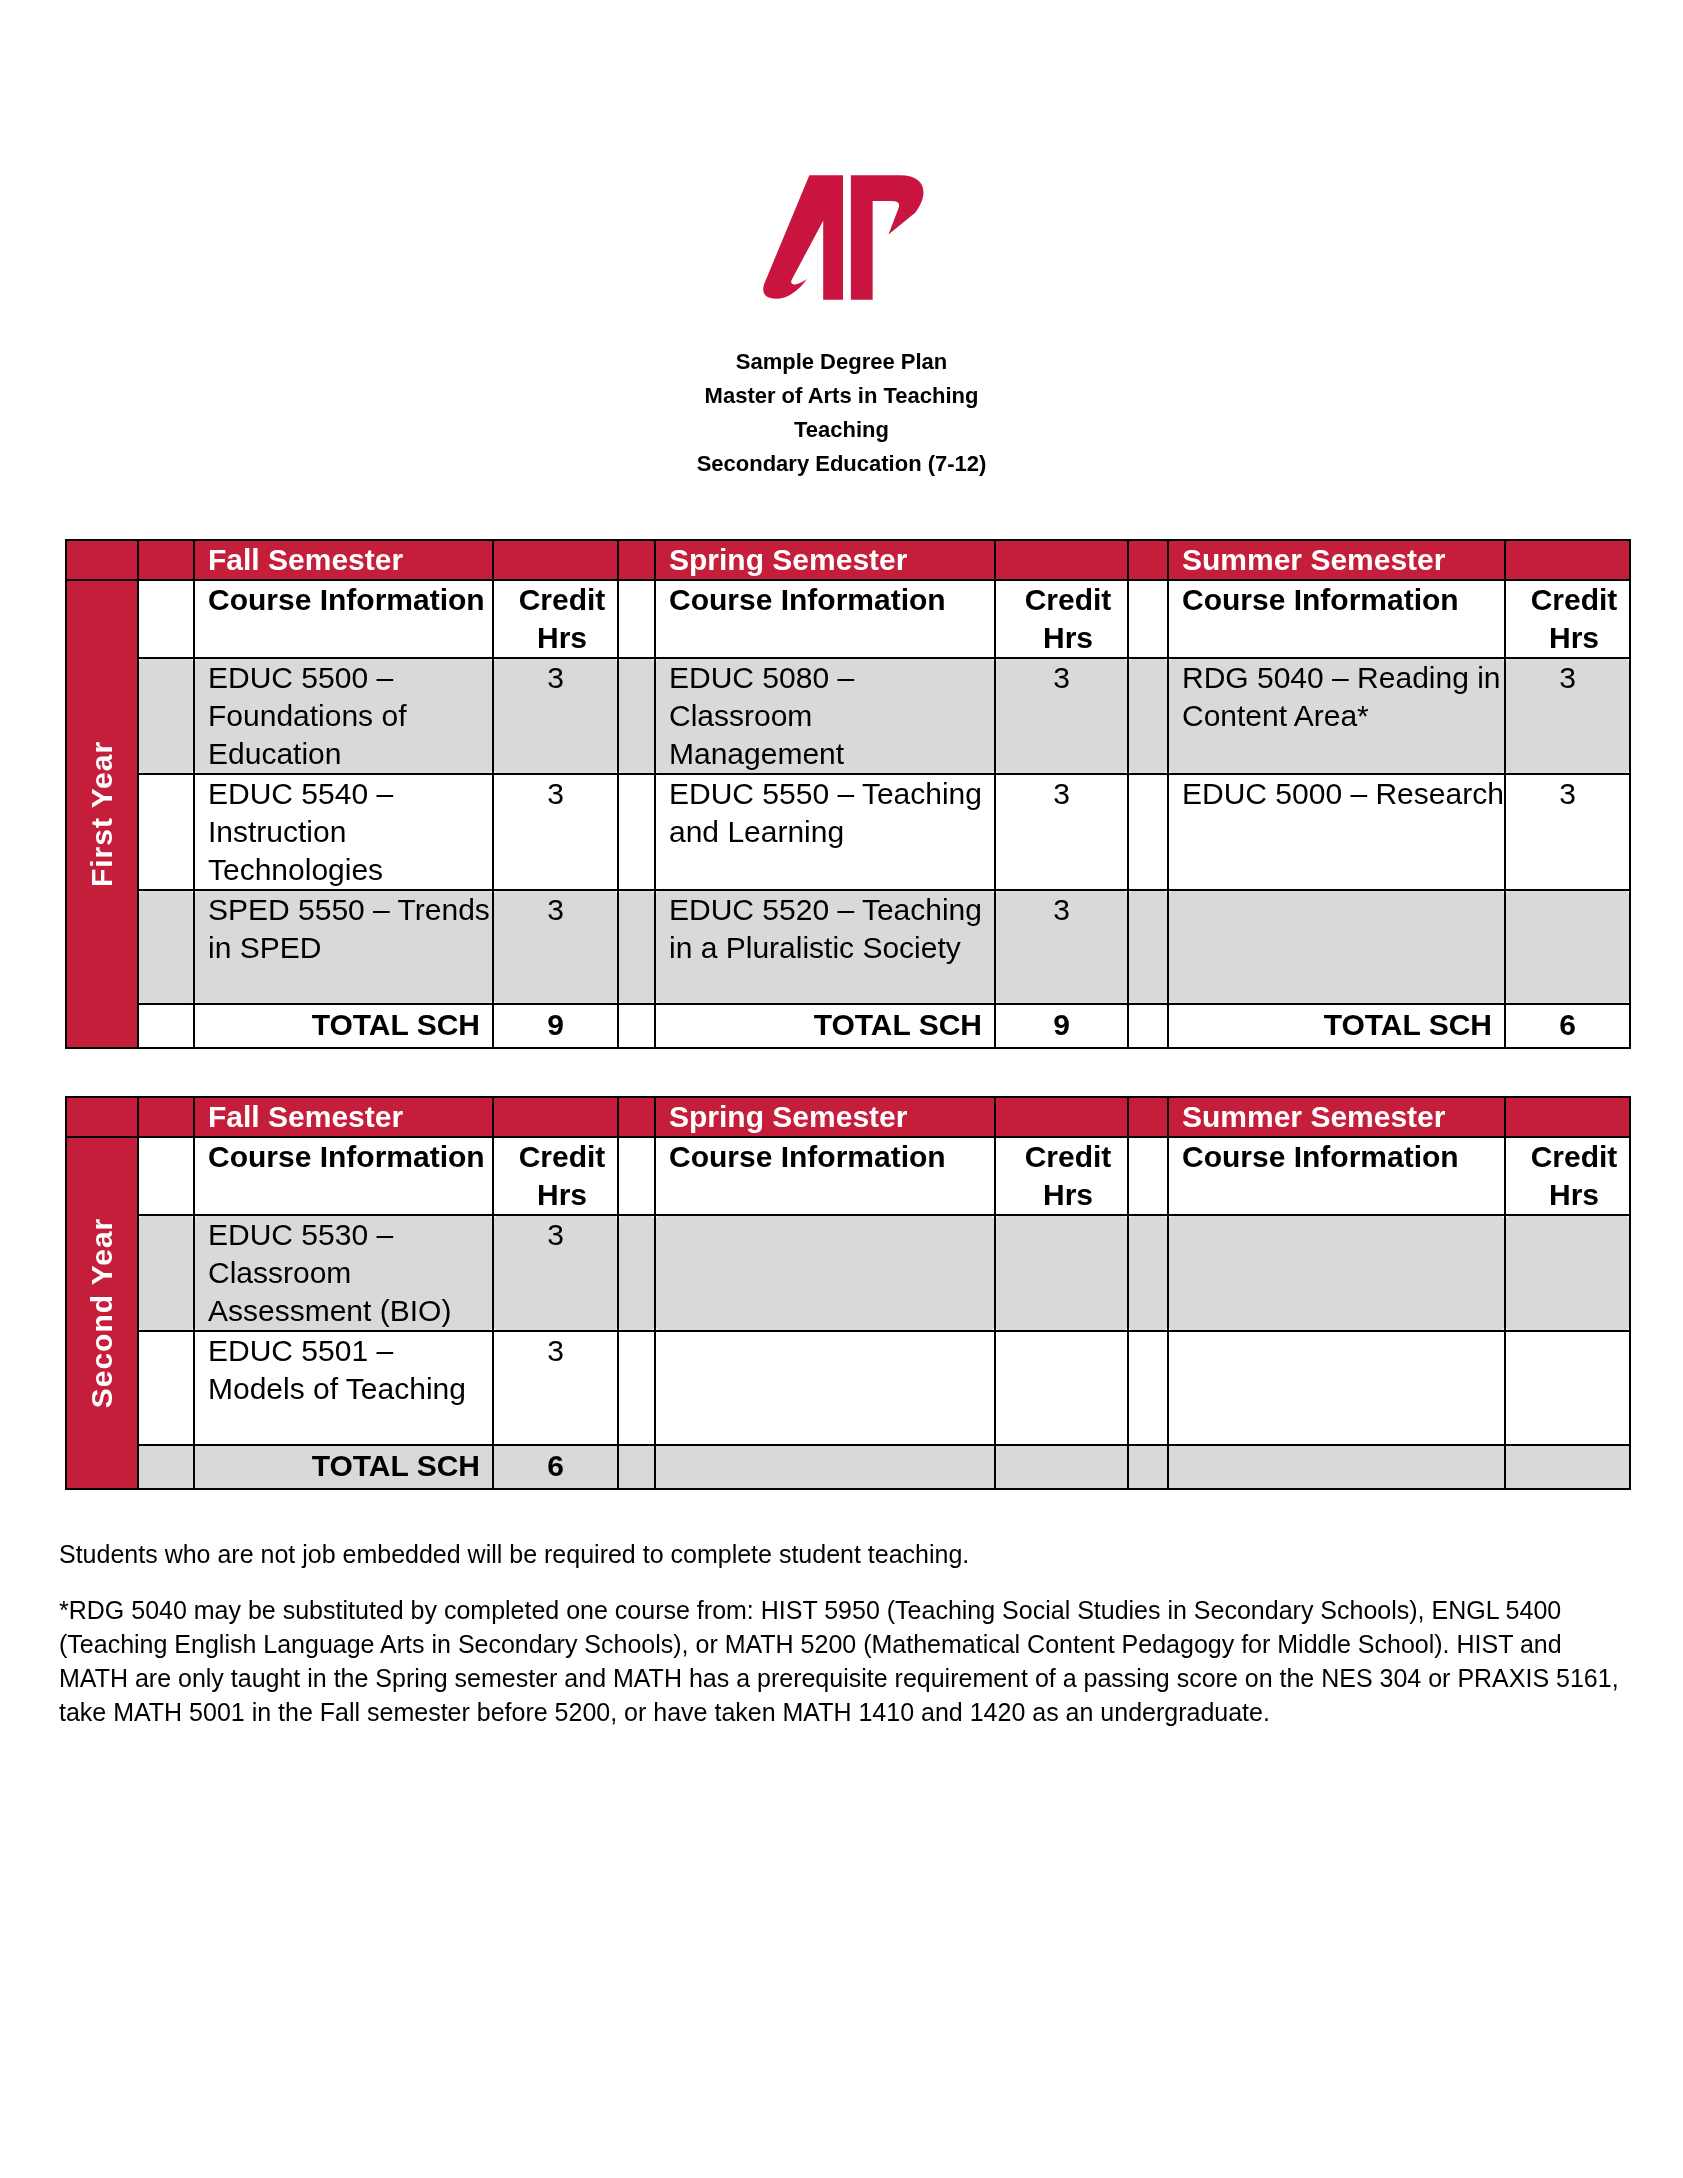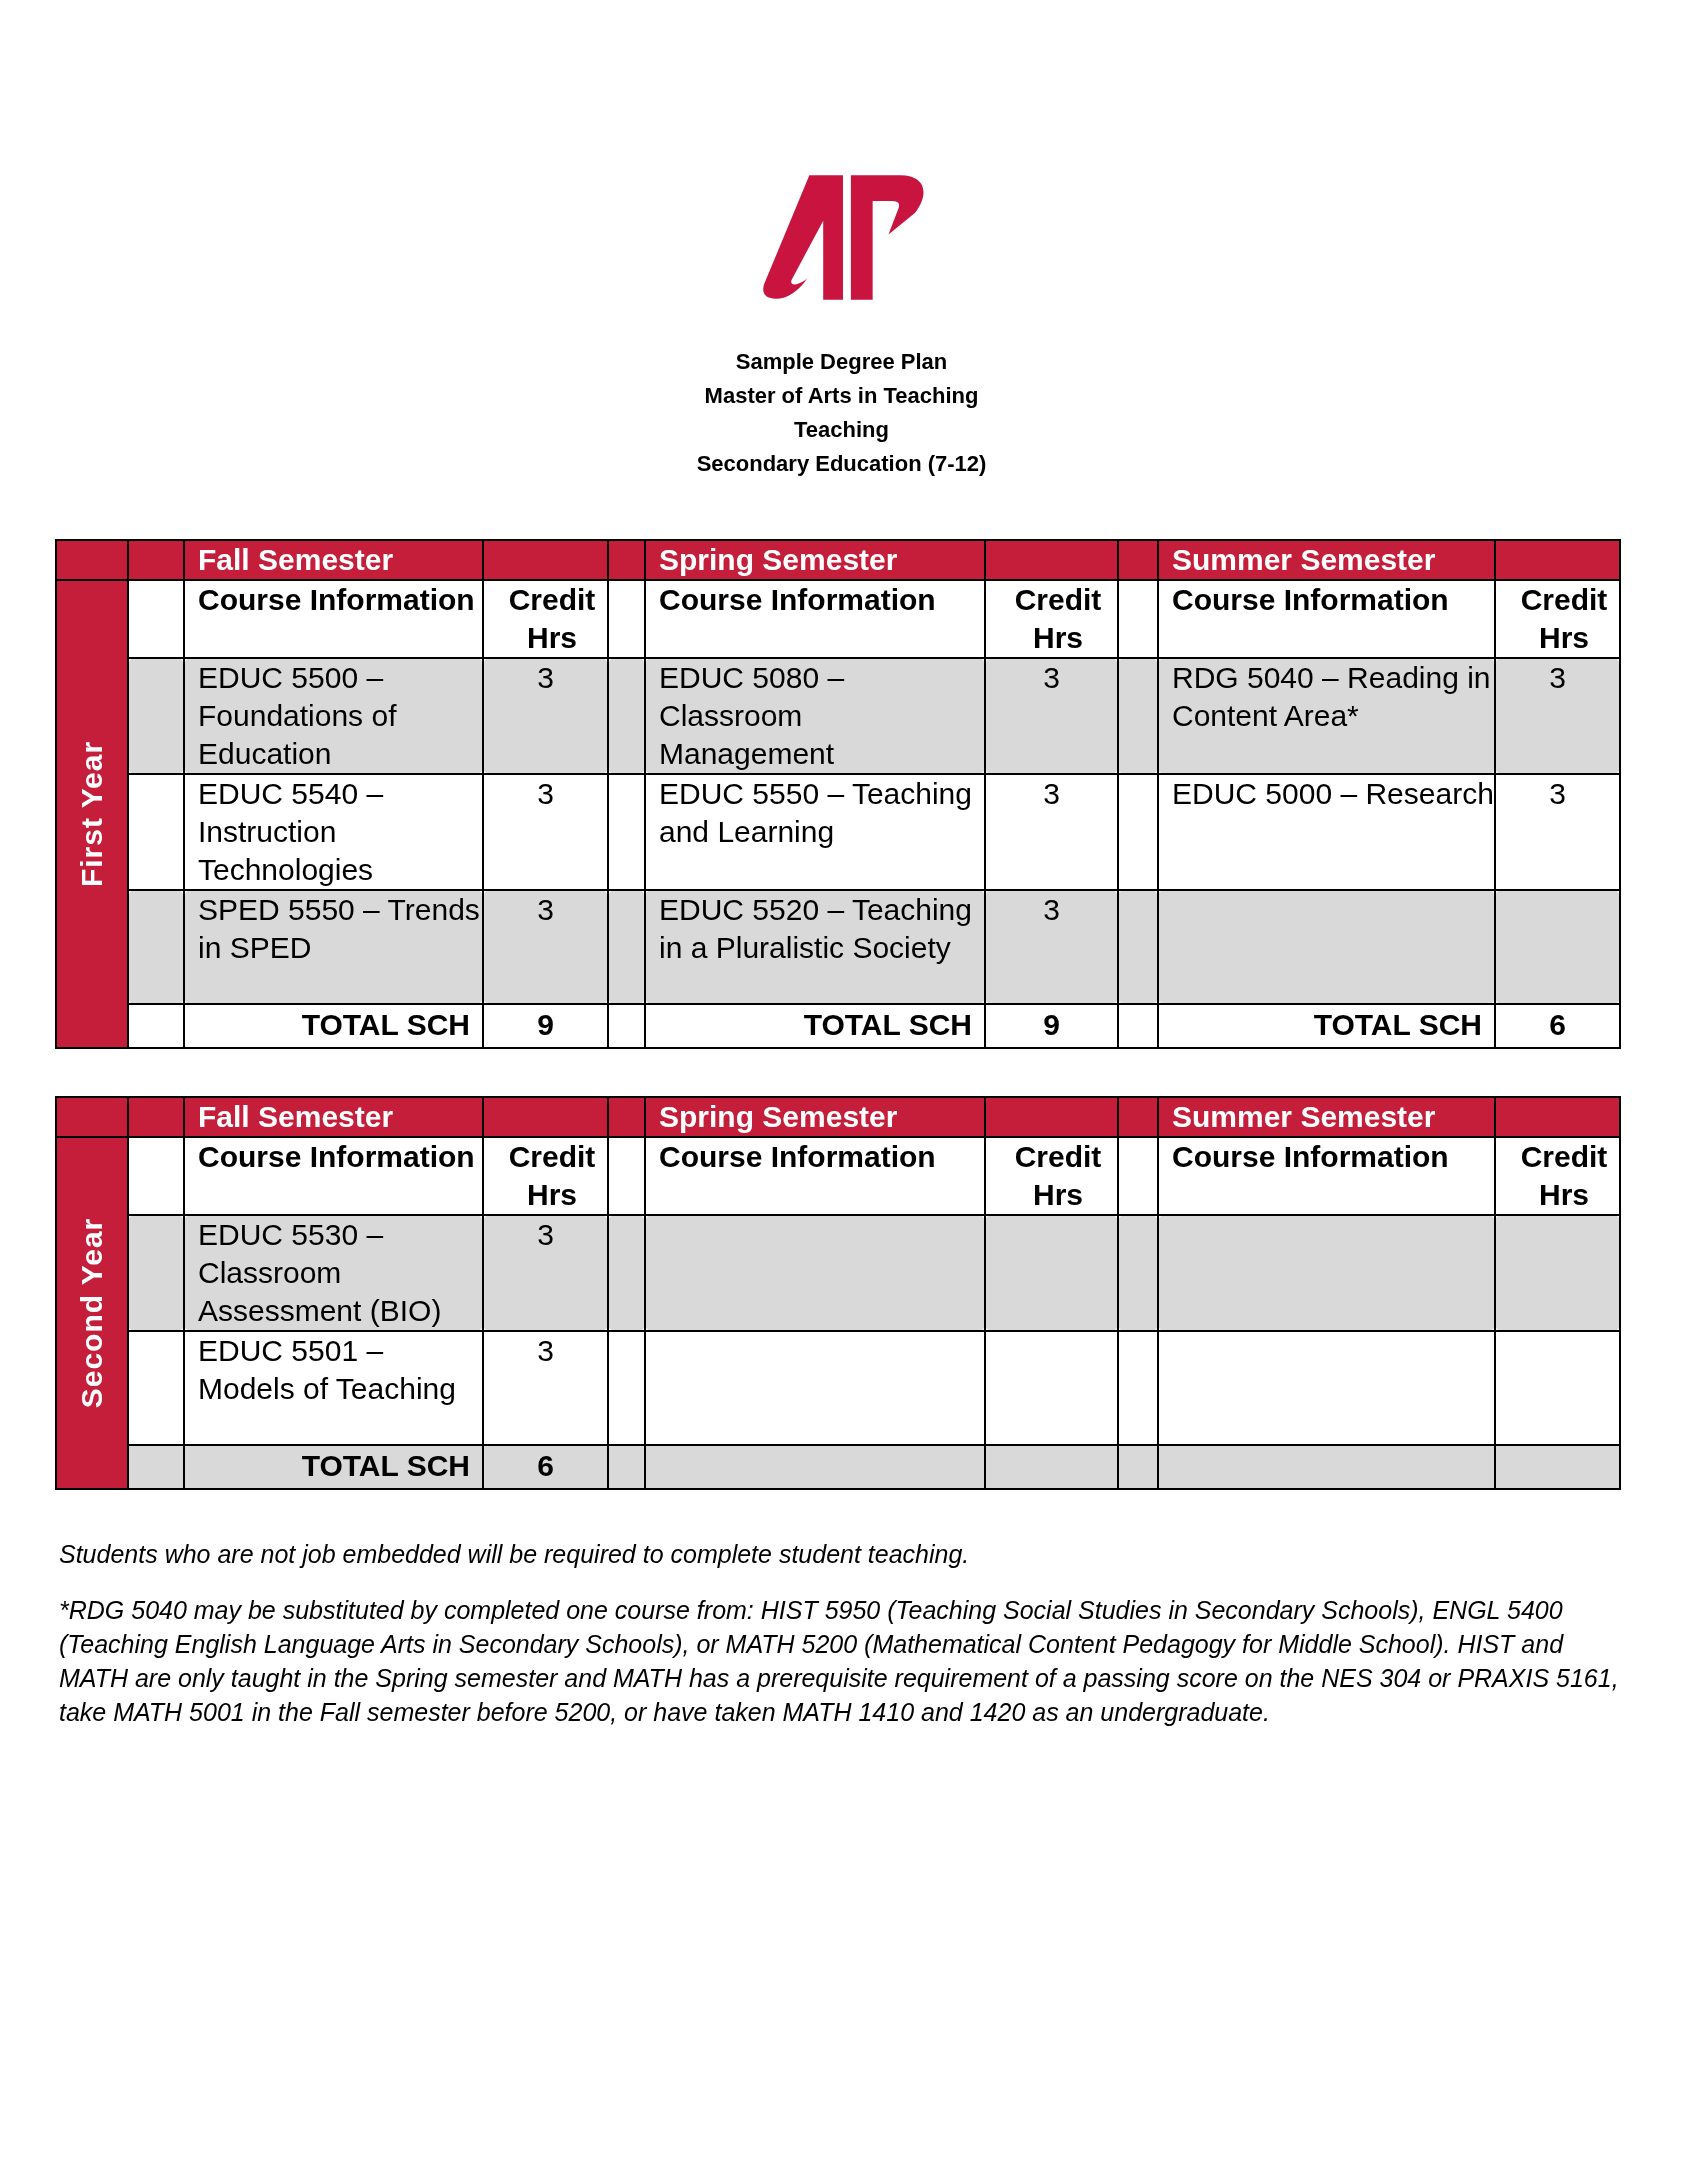--- a/index.html
+++ b/index.html
@@ -1,21 +1,21 @@
 <!DOCTYPE html>
 <html><head>
 <meta charset="utf-8">
 <style>
   html, body { margin: 0; padding: 0; background: #ffffff; }
   body { width: 1683px; height: 2178px; position: relative; font-family: "Liberation Sans", sans-serif; color: #000; }
   .logo { position: absolute; left: 752px; top: 173px; width: 178px; height: 129px; }
   .title-block { position: absolute; left: 0; top: 345px; width: 1683px; text-align: center; font-weight: bold; font-size: 22px; line-height: 34px; }
   .title-block div { margin: 0; }
 
-  table.plan { position: absolute; left: 55px; border-collapse: collapse; table-layout: fixed; width: 1562px; }
+  table.plan { position: absolute; left: 65px; border-collapse: collapse; table-layout: fixed; width: 1562px; }
   table.plan td { border: 2.5px solid #000; padding: 0 0 0 13px; vertical-align: top; font-size: 30px; line-height: 38px; overflow: hidden; }
   col.c-year { width: 72px; }
   col.c-sp1 { width: 56px; }
   col.c-course1 { width: 299px; }
   col.c-cred1 { width: 125px; }
   col.c-sp2 { width: 37px; }
   col.c-course2 { width: 340px; }
   col.c-cred2 { width: 133px; }
   col.c-sp3 { width: 40px; }
   col.c-course3 { width: 337px; }
@@ -28,21 +28,21 @@
   tr.body-row.white td { background: #ffffff; }
   tr.total-row td { height: 42px; font-weight: bold; line-height: 40px; }
   tr.total-row.white td { background: #ffffff; }
   tr.total-row.gray td { background: #d9d9d9; }
   td.year-cell { background: #c41e3a !important; padding: 0 !important; position: relative; }
   td.year-cell .year-label { position: absolute; left: 50%; top: 50%; transform: translate(-50%, -50%) rotate(-90deg); white-space: nowrap; color: #fff; font-weight: bold; font-size: 30px; letter-spacing: 1px; }
   td.credit { text-align: center; padding-left: 0 !important; padding-right: 0; }
   td.total-label { text-align: right; padding-right: 12px !important; }
   tr.sub-row td.credit, tr.sem-row td.credit { text-align: center; padding-left: 13px !important; }
 
-  .notes { position: absolute; left: 59px; top: 1537px; width: 1574px; font-size: 25px; line-height: 34px; font-style: italic; }
+  .notes { position: absolute; left: 59px; top: 1537px; width: 1574px; font-size: 25px; line-height: 34px; }
   .notes p { margin: 0 0 22px 0; }
 </style>
 </head>
 <body>
 
 <div class="logo">
   <svg viewBox="0 0 180 130" width="178" height="129">
 
     <path d="M58 2 L92 2 L92 128 L72 128 L72 48 L40 108 C38 114 45 114 54 108 L56 106 C46 122 30 130 18 126 C10 123 10 116 14 108 Z" fill="#c8143f"></path>
 

